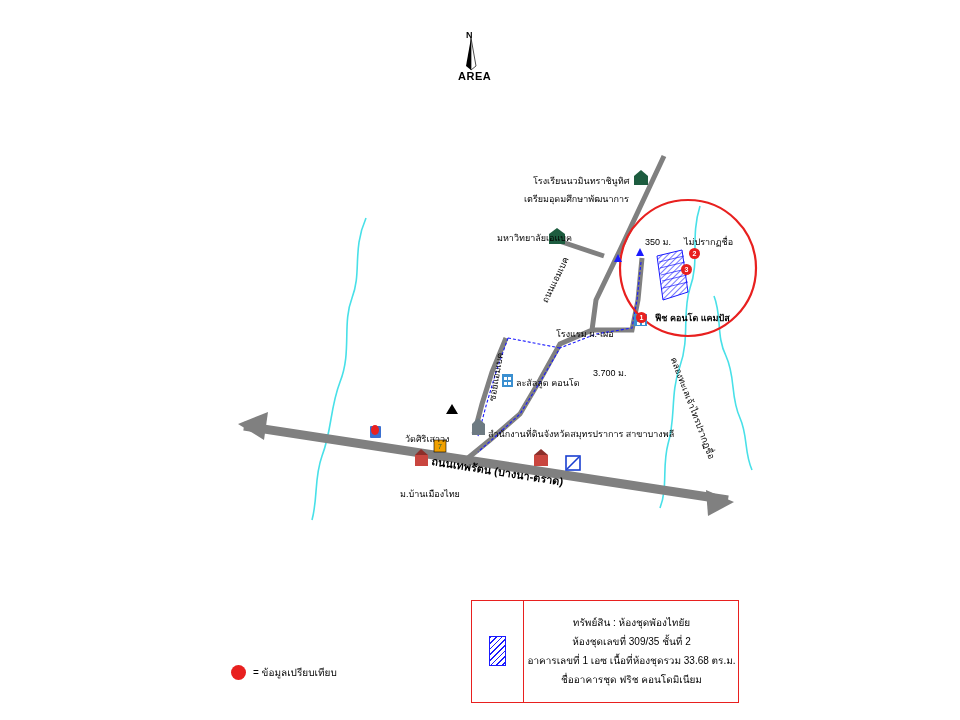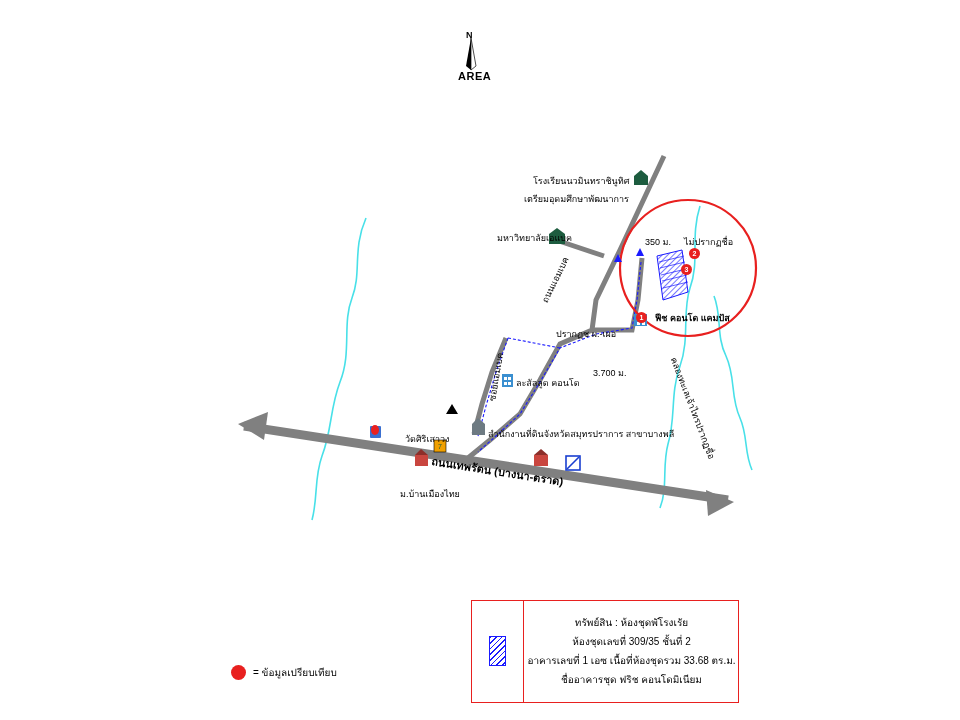--- a/index.html
+++ b/index.html
@@ -250,21 +250,21 @@
     <line x1="567" y1="469" x2="579" y2="457" stroke="#1a3fd0" stroke-width="1.6"></line>
   </g>
 </svg>
 
 <div class="north-letter" style="left:466px; top:30px;">N</div>
 <div class="area-word" style="left:458px; top:70px;">AREA</div>
 
 <div class="lbl" style="left:533px; top:176px;">โรงเรียนนวมินทราชินูทิศ</div>
 <div class="lbl" style="left:524px; top:194px;">เตรียมอุดมศึกษาพัฒนาการ</div>
 <div class="lbl" style="left:473px; top:233px;margin-left:24px;">มหาวิทยาลัยเอแบค</div>
-<div class="lbl" style="left:556px; top:329px;">ปรากฏช ผ.-เผอ</div>
+<div class="lbl" style="left:556px; top:329px;">โรงแรม ผ.-เผอ</div>
 <div class="lbl" style="left:516px; top:378px;">ละสัลลูด คอนโด</div>
 <div class="lbl" style="left:488px; top:429px;">สำนักงานที่ดินจังหวัดสมุทรปราการ สาขาบางพลี</div>
 <div class="lbl" style="left:405px; top:405px;margin-top:29px;">วัดศิริเสาวง</div>
 <div class="lbl" style="left:400px; top:489px;text-align:right;">ม.บ้านเมืองไทย</div>
 <div class="lbl lbl-b" style="left:655px; top:313px;">ฟีช คอนโด แคมปัส</div>
 <div class="lbl" style="left:645px; top:237px;">350 ม.</div>
 <div class="lbl" style="left:684px; top:237px;">ไม่ปรากฏชื่อ</div>
 
 <div class="lbl" style="left:593px; top:368px; color:#000;">
   <span>3.700 ม.</span>
@@ -278,21 +278,21 @@
 
 <div class="marker-num" style="left:636px; top:312px;">1</div>
 <div class="marker-num" style="left:689px; top:248px;">2</div>
 <div class="marker-num" style="left:681px; top:264px;">3</div>
 
 <div id="info-box">
   <div class="swatch-cell">
     <div id="info-swatch"></div>
   </div>
   <div id="info-lines">
-    <div class="info-line">ทรัพย์สิน : ห้องชุดพัโรงเรัย</div>
+    <div class="info-line">ทรัพย์สิน : ห้องชุดพัองไทยัย</div>
     <div class="info-line">ห้องชุดเลขที่ 309/35   ชั้นที่ 2</div>
     <div class="info-line">อาคารเลขที่ 1 เอซ เนื้อที่ห้องชุดรวม 33.68 ตร.ม.</div>
     <div class="info-line">ชื่ออาคารชุด ฟริช คอนโดมิเนียม</div>
   </div>
 </div>
 
 <div id="legend-key">
   <div id="legend-dot"></div>
   <div class="legend-text">= ข้อมูลเปรียบเทียบ</div>
 </div>

